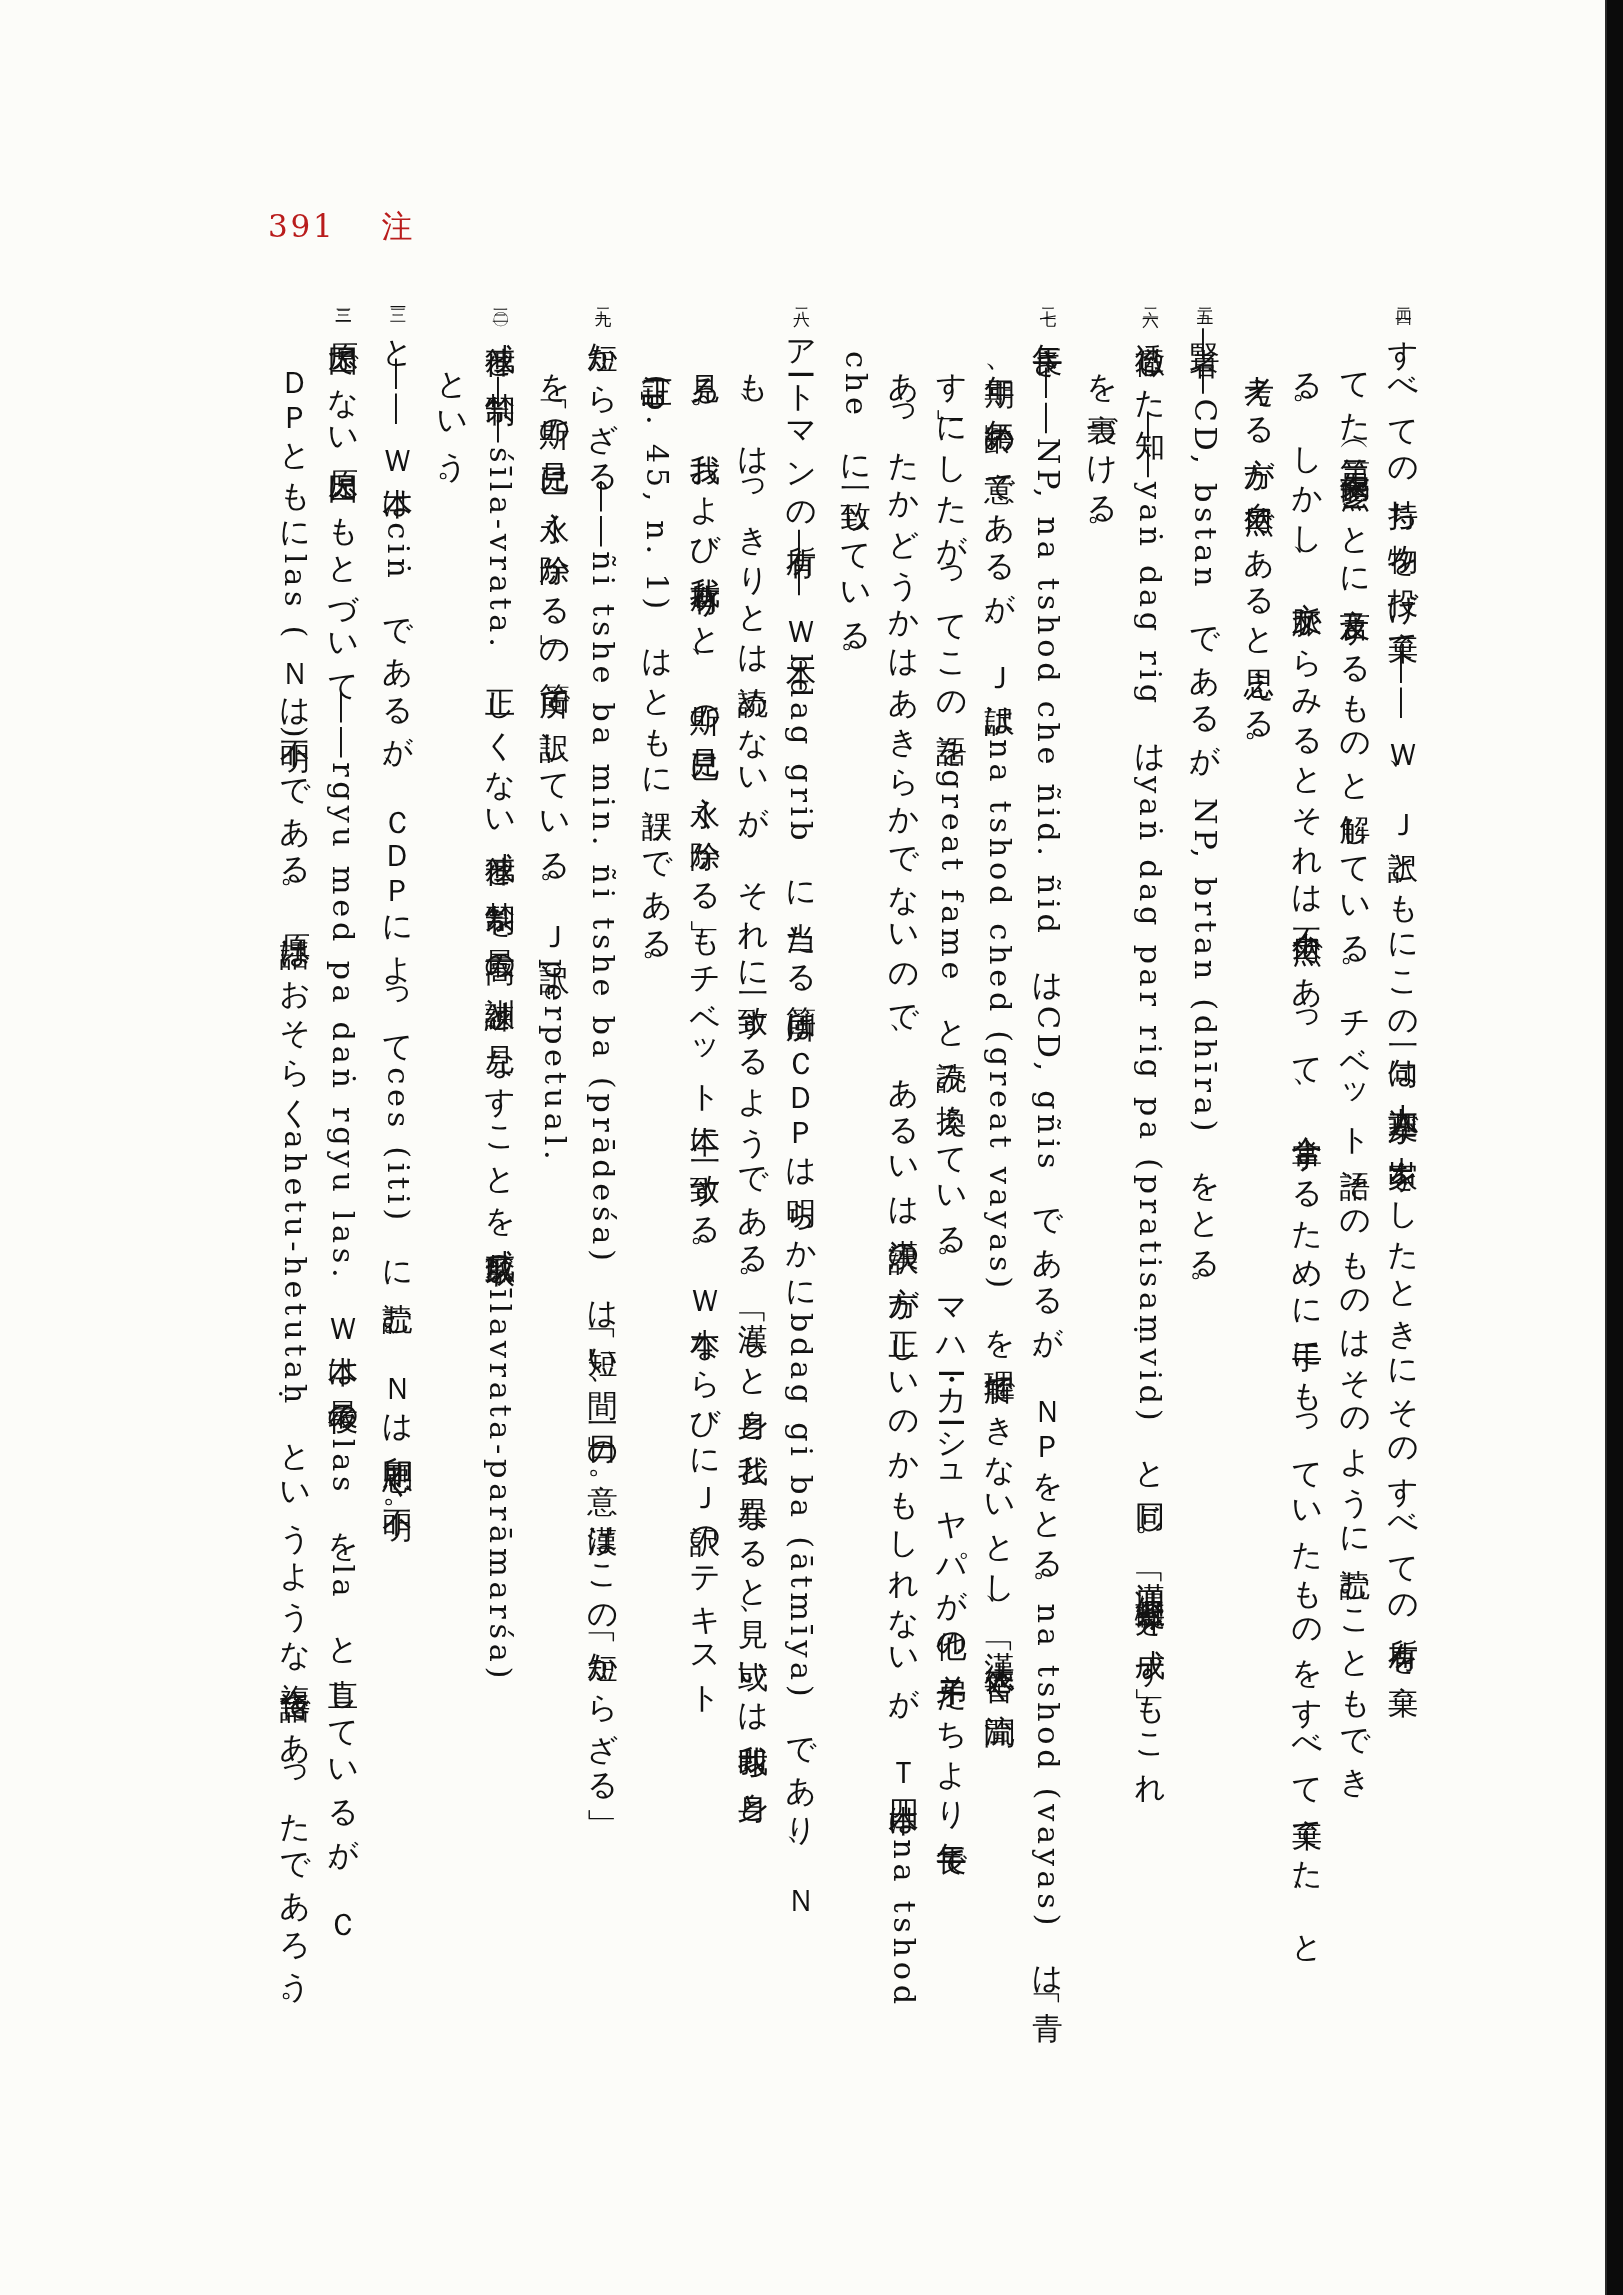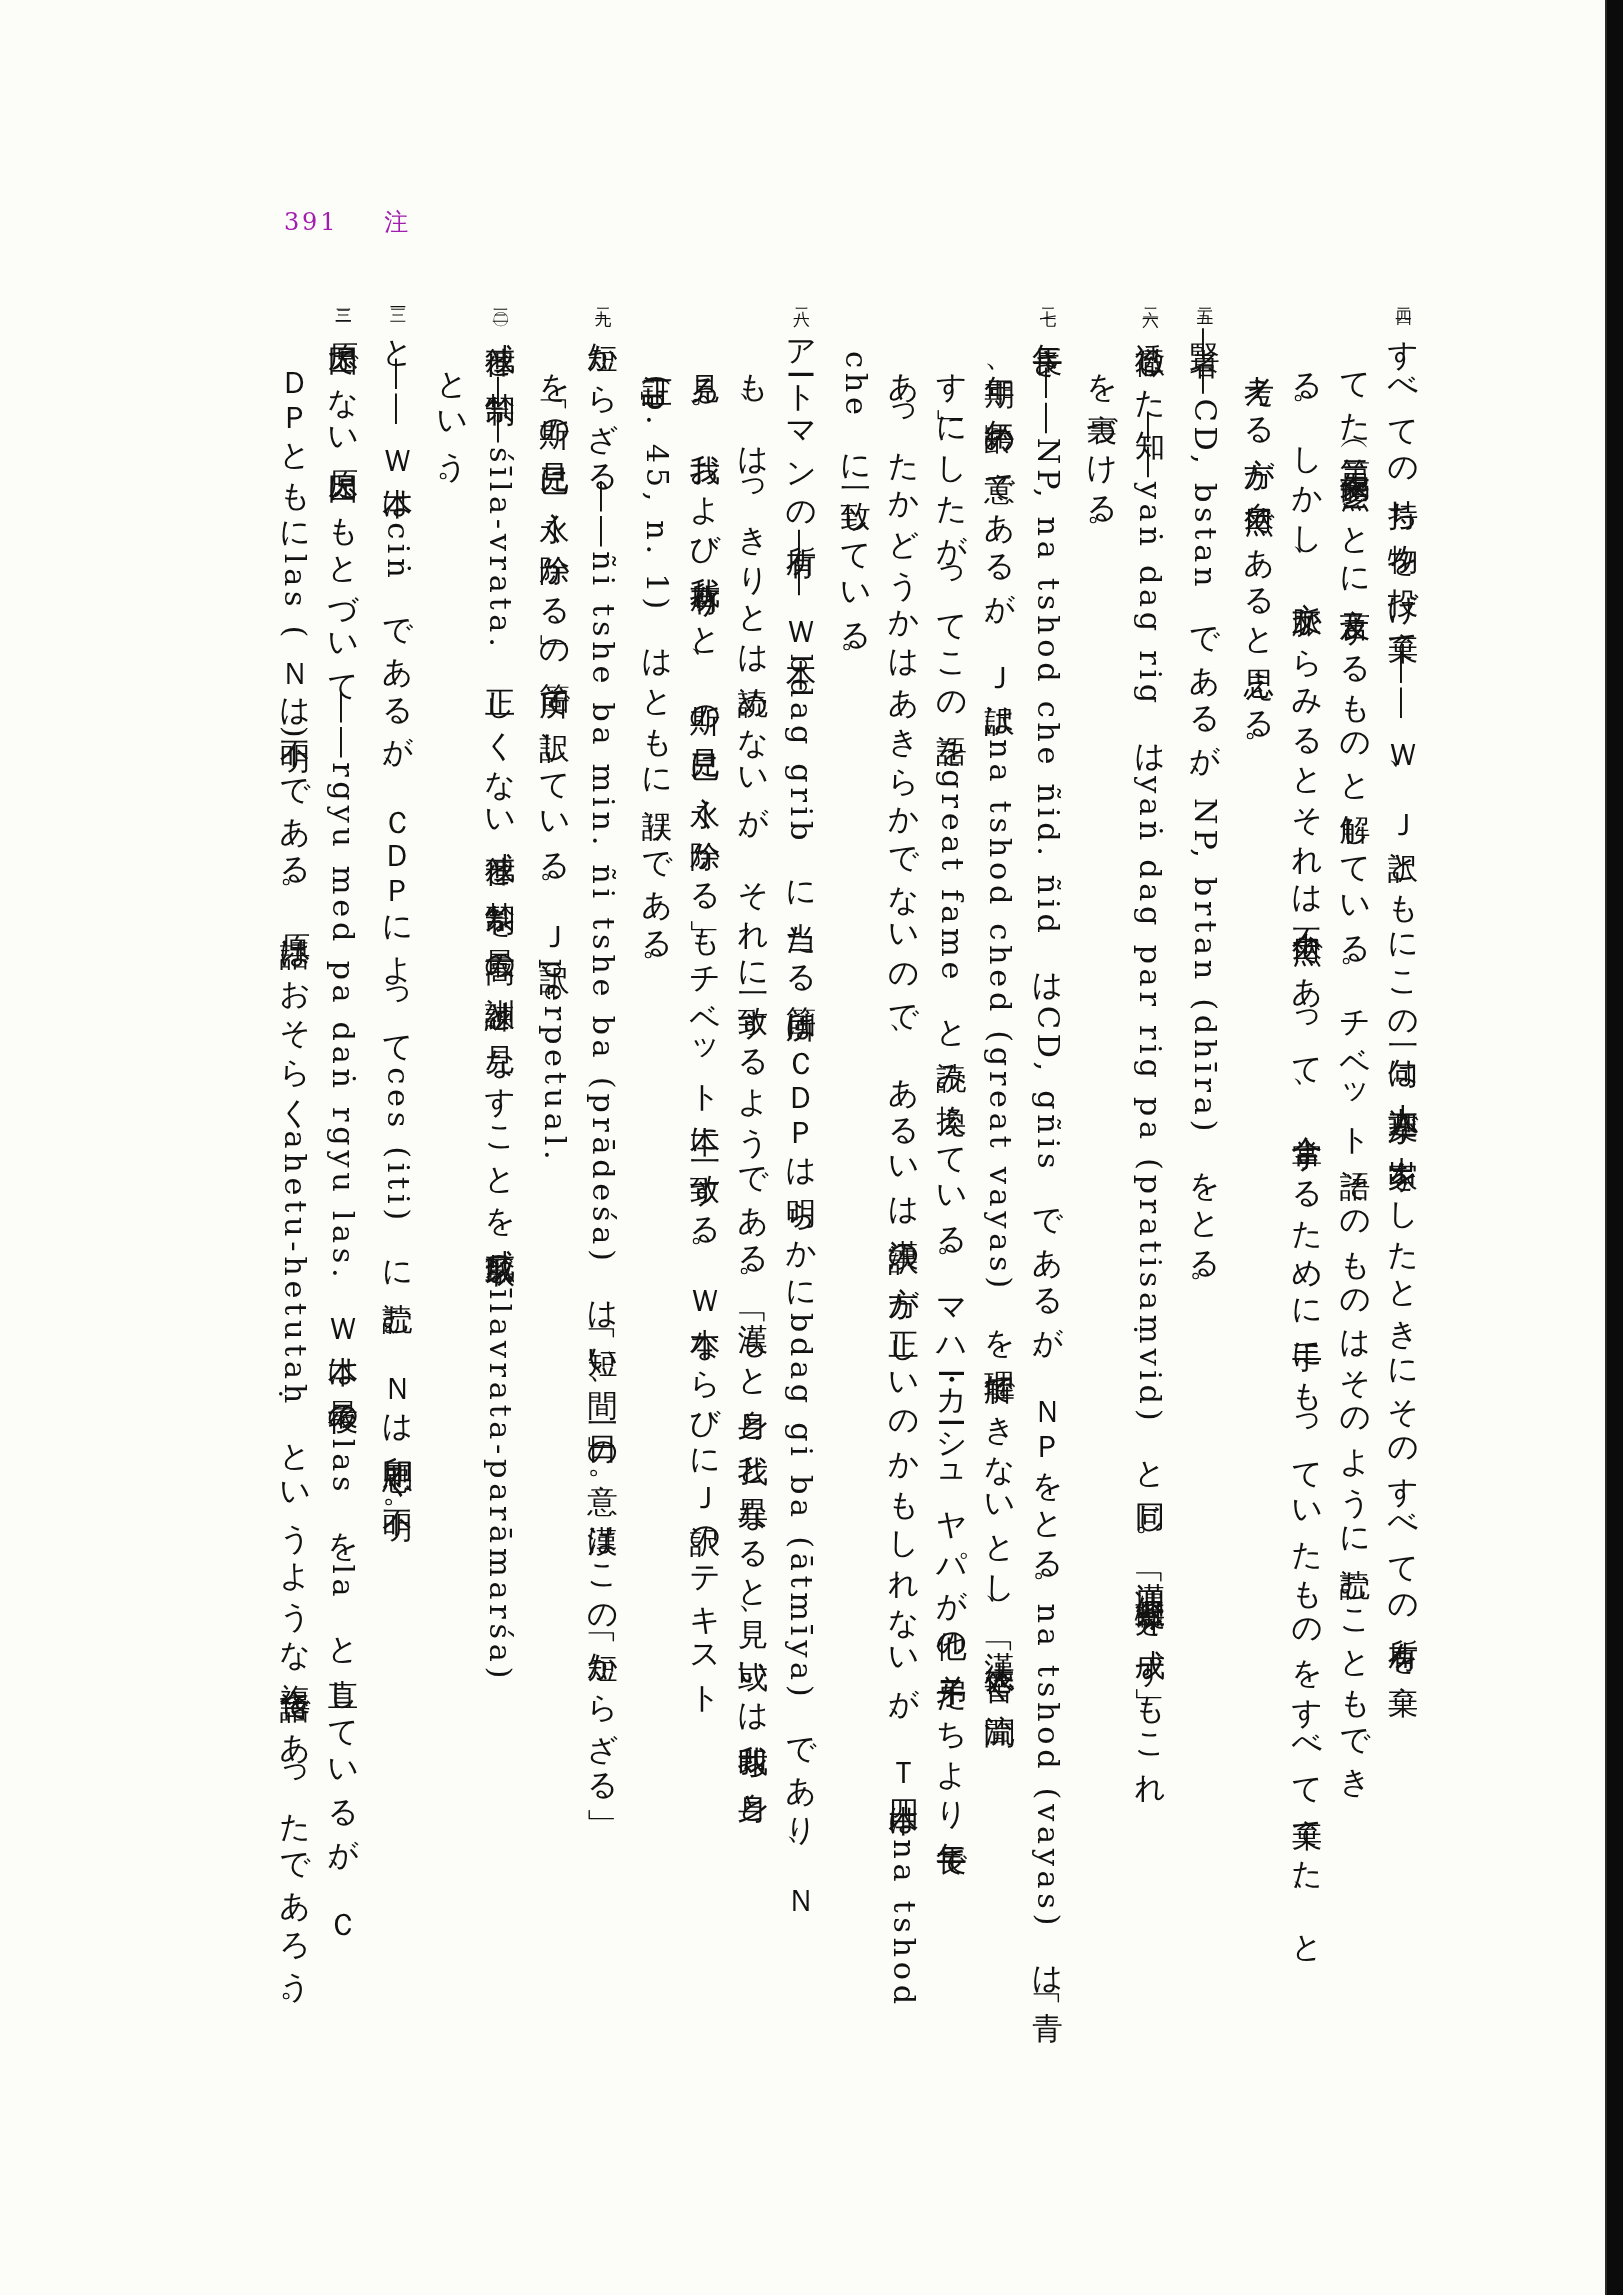--- a/index.html
+++ b/index.html
@@ -19,25 +19,25 @@
     top: 0;
     right: 0;
     width: 15.7px;
     height: 100%;
     background: #0b0b0b;
     border-left: 2.3px solid #2a2a2a;
   }
   
   .page-head {
     position: absolute;
-    left: 284px;
+    left: 268px;
     top: 206px;
     font-family: "DejaVu Serif", "Liberation Serif", serif;
-    font-size: 24px;
-    color: #a21caf;
+    font-size: 31px;
+    color: #b91c1c;
     letter-spacing: 2.8px;
     white-space: nowrap;
   }
   .page-head .head-gap {
     display: inline-block;
     width: 46px;
   }
   
   .text-block {
     position: absolute;

